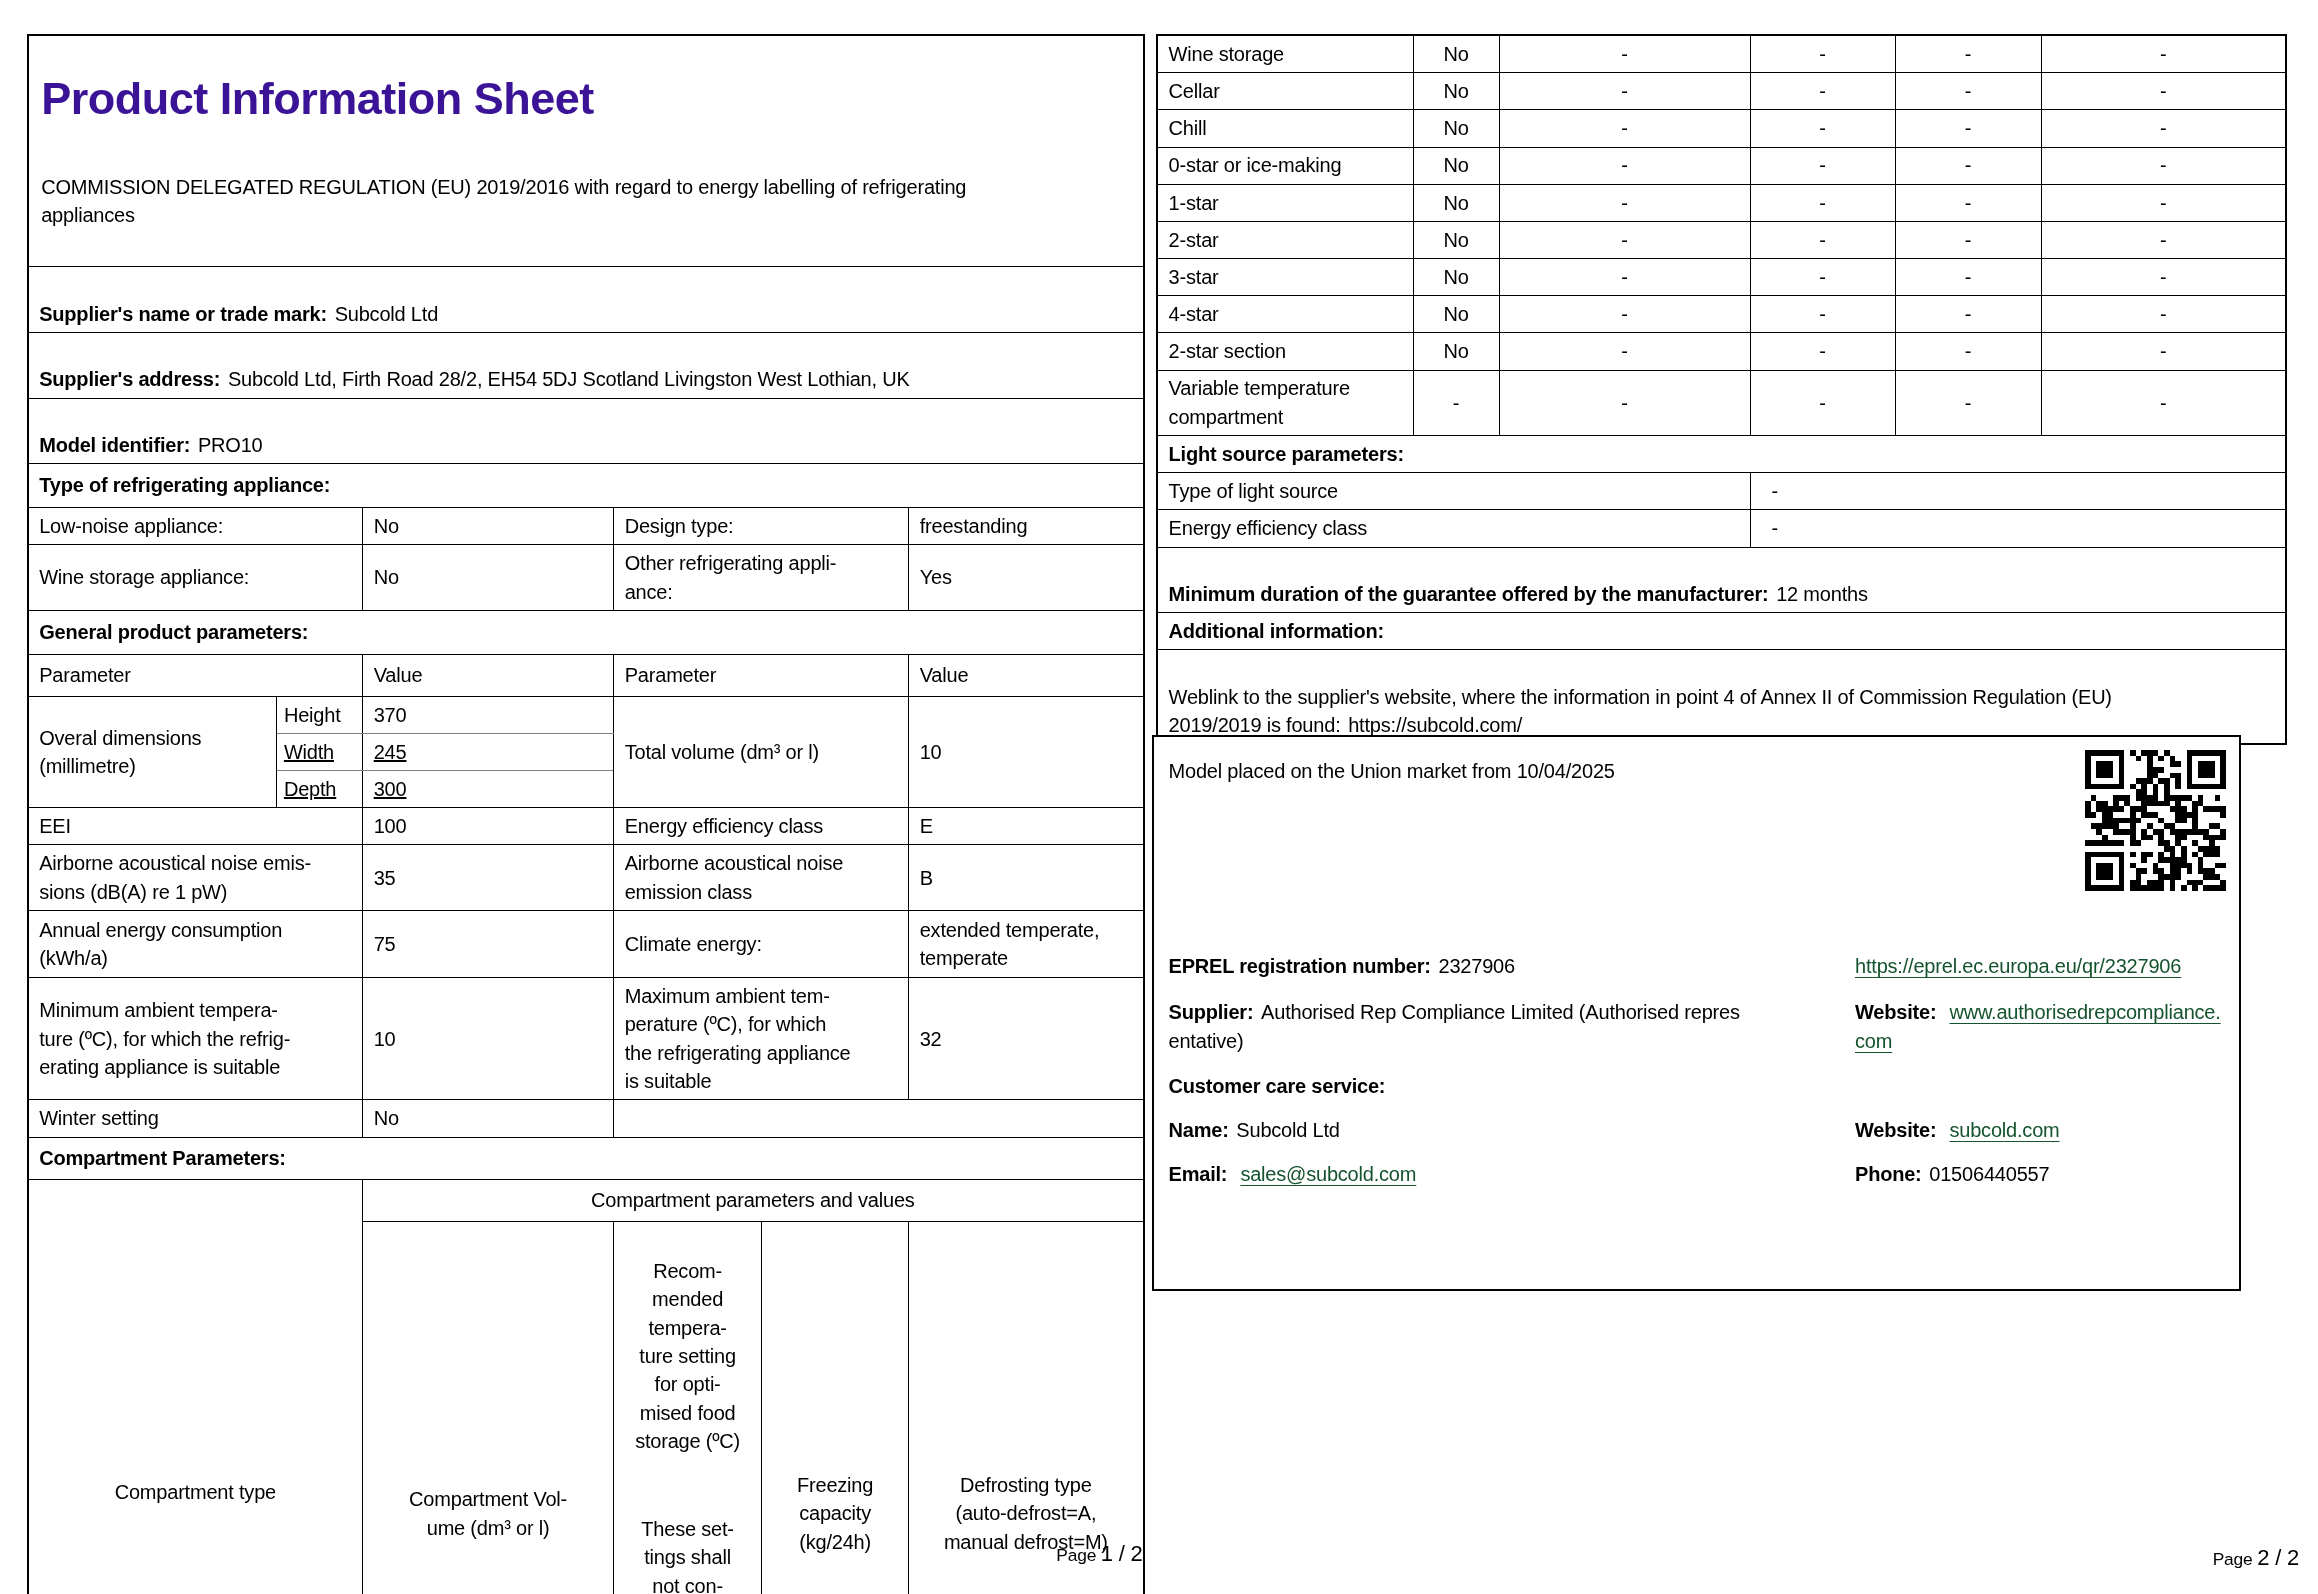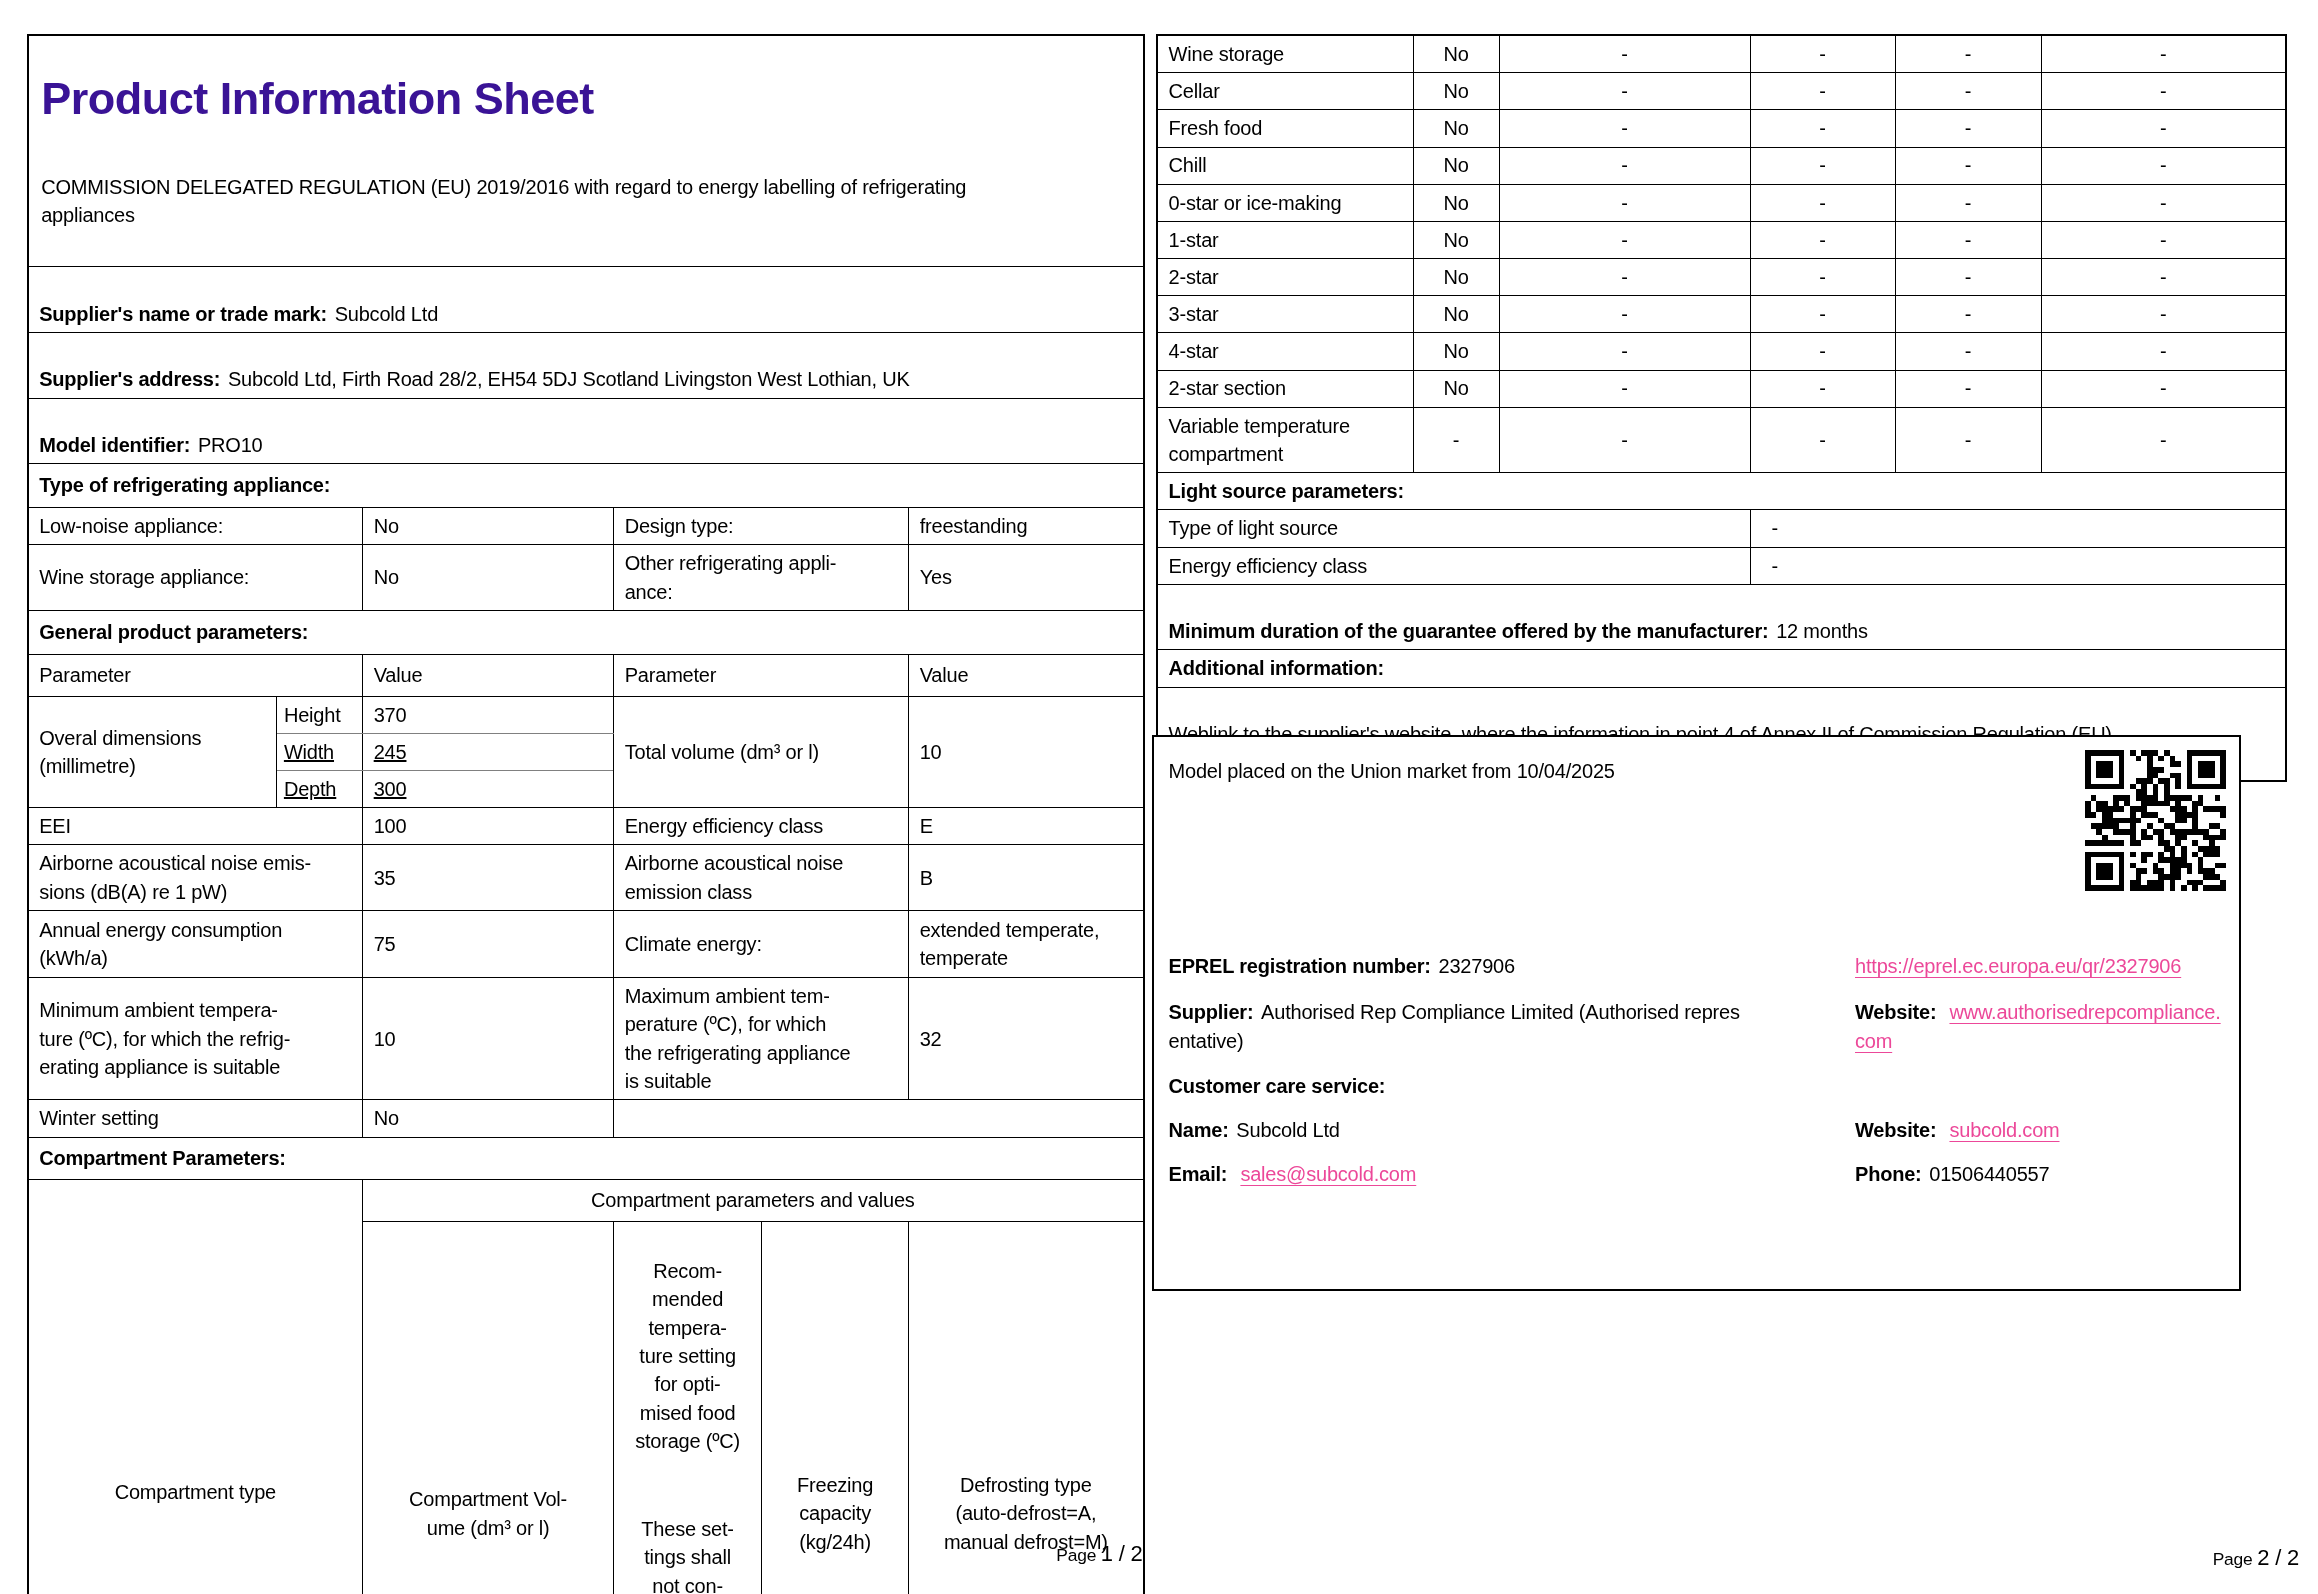--- a/index.html
+++ b/index.html
@@ -24,21 +24,21 @@
   td.tallhdr{text-align:center;padding:6.8px 4.8px;}
   .hdrgap{margin-top:31px;}
   
   td.dash{text-align:center;}
   td.lightval{padding-left:21px;}
   
   .infobox{position:absolute;left:1152px;top:735px;width:1089px;height:556px;
            border:2.4px solid #000;box-sizing:border-box;background:#fff;}
   .ib-item{position:absolute;white-space:pre-line;}
   .qr{position:absolute;top:12.6px;right:12.6px;width:141px;height:141px;}
-  a,.link{color:#ec4899;text-decoration:underline;text-decoration-thickness:1.4px;
+  a,.link{color:#14532d;text-decoration:underline;text-decoration-thickness:1.4px;
           text-underline-offset:4.3px;}
   .footer{position:absolute;font-size:17.4px;text-align:right;}
   .footer .num{font-size:22px;}
 </style>
 </head>
 <body>
 
 <div class="sheet">
 
   <table class="doc" style="left:26.6px;top:34px;width:1116px;height:1501px;">
@@ -209,28 +209,20 @@
         <tr style="height:35px">
       <td>Wine storage</td>
       <td class="center">No</td>
       <td class="dash">-</td>
       <td class="dash">-</td>
       <td class="dash">-</td>
       <td class="dash">-</td>
     </tr>
     <tr style="height:35px">
       <td>Cellar</td>
-      <td class="center">No</td>
-      <td class="dash">-</td>
-      <td class="dash">-</td>
-      <td class="dash">-</td>
-      <td class="dash">-</td>
-    </tr>
-    <tr style="height:35px">
-      <td>Fresh food</td>
       <td class="center">No</td>
       <td class="dash">-</td>
       <td class="dash">-</td>
       <td class="dash">-</td>
       <td class="dash">-</td>
     </tr>
     <tr style="height:35px">
       <td>Chill</td>
       <td class="center">No</td>
       <td class="dash">-</td>

